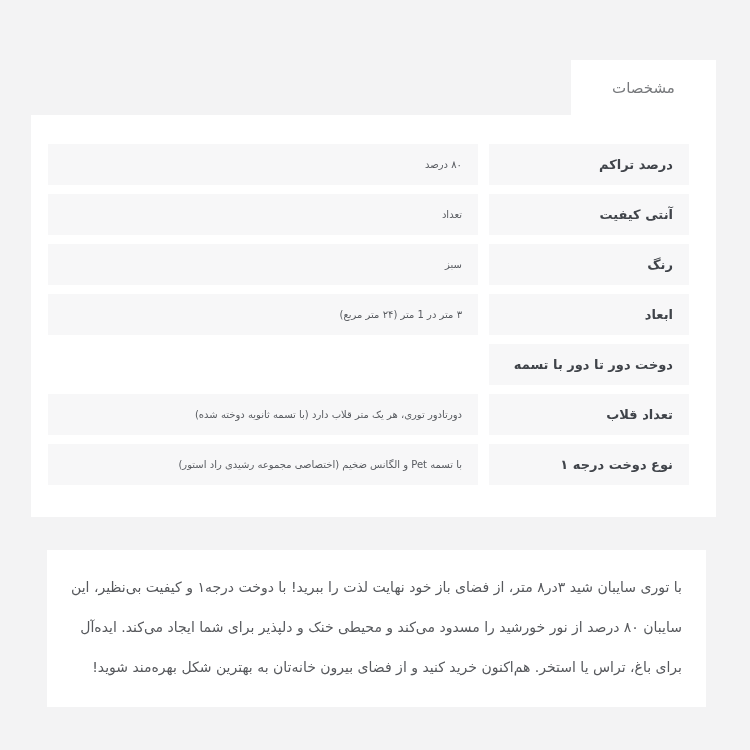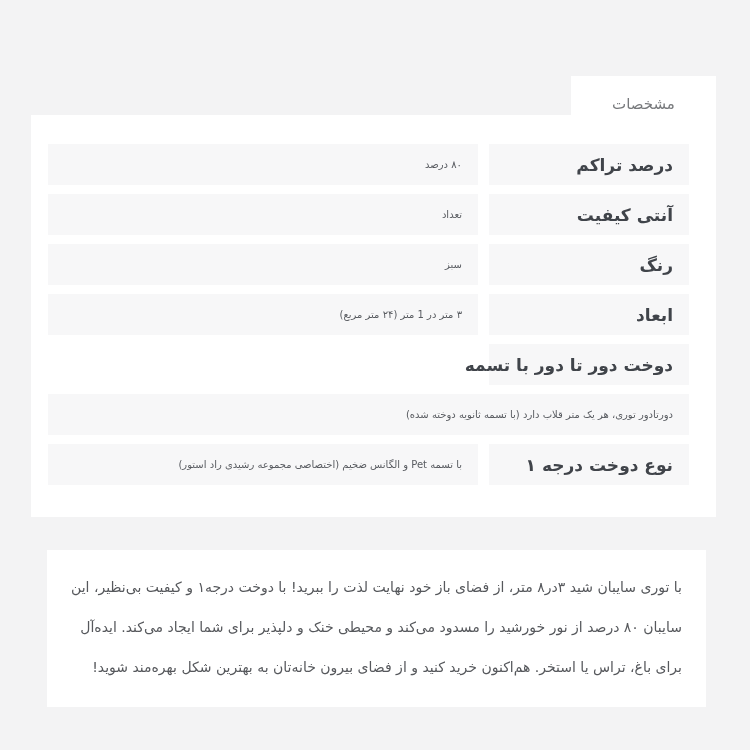--- a/index.html
+++ b/index.html
@@ -4,21 +4,21 @@
 <style>
   * { margin: 0; padding: 0; box-sizing: border-box; }
   html, body {
     width: 750px; height: 750px;
     font-family: "DejaVu Sans", sans-serif;
   }
   body { background: #f3f3f4; position: relative; overflow: hidden; }
 
   .tab {
     position: absolute;
-    top: 76px; right: 34px;
+    top: 60px; right: 34px;
     width: 145px; height: 55px;
     background: #ffffff;
     display: flex; align-items: center; justify-content: center;
     color: #77797c;
     font-size: 15px;
   }
 
   .spec-card {
     position: absolute;
     top: 115px; right: 34px; left: 31px;
@@ -34,21 +34,21 @@
     height: 41px;
   }
 
   .spec-label {
     width: 200px;
     margin-left: 11px;
     background: #f7f7f8;
     display: flex; align-items: center;
     padding: 0 16px;
     color: #40444a;
-    font-size: 17px;
+    font-size: 13px;
     font-weight: 700;
     white-space: nowrap;
   }
 
   .spec-value {
     flex: 1;
     background: #f7f7f8;
     display: flex; align-items: center;
     padding: 0 16px;
     color: #585b60;
@@ -94,20 +94,21 @@
     <div class="spec-value">سبز</div>
   </div>
   <div class="spec-row">
     <div class="spec-label">ابعاد</div>
     <div class="spec-value">۳ متر در 1 متر (۲۴ متر مربع)</div>
   </div>
   <div class="spec-row">
     <div class="spec-label">دوخت دور تا دور با تسمه</div>
   </div>
   <div class="spec-row">
+    <div class="spec-label">تعداد قلاب</div>
     <div class="spec-value">دورتادور توری، هر یک متر قلاب دارد (با تسمه ثانویه دوخته شده)</div>
   </div>
   <div class="spec-row">
     <div class="spec-label">نوع دوخت درجه ۱</div>
     <div class="spec-value">با تسمه Pet و الگانس ضخیم (اختصاصی مجموعه رشیدی راد استور)</div>
   </div>
 </div>
 
 <div class="desc-card">
   <p>با توری سایبان شید ۳در۸ متر، از فضای باز خود نهایت لذت را ببرید! با دوخت درجه۱ و کیفیت بی‌نظیر، این سایبان ۸۰ درصد از نور خورشید را مسدود می‌کند و محیطی خنک و دلپذیر برای شما ایجاد می‌کند. ایده‌آل برای باغ، تراس یا استخر. هم‌اکنون خرید کنید و از فضای بیرون خانه‌تان به بهترین شکل بهره‌مند شوید!</p>

